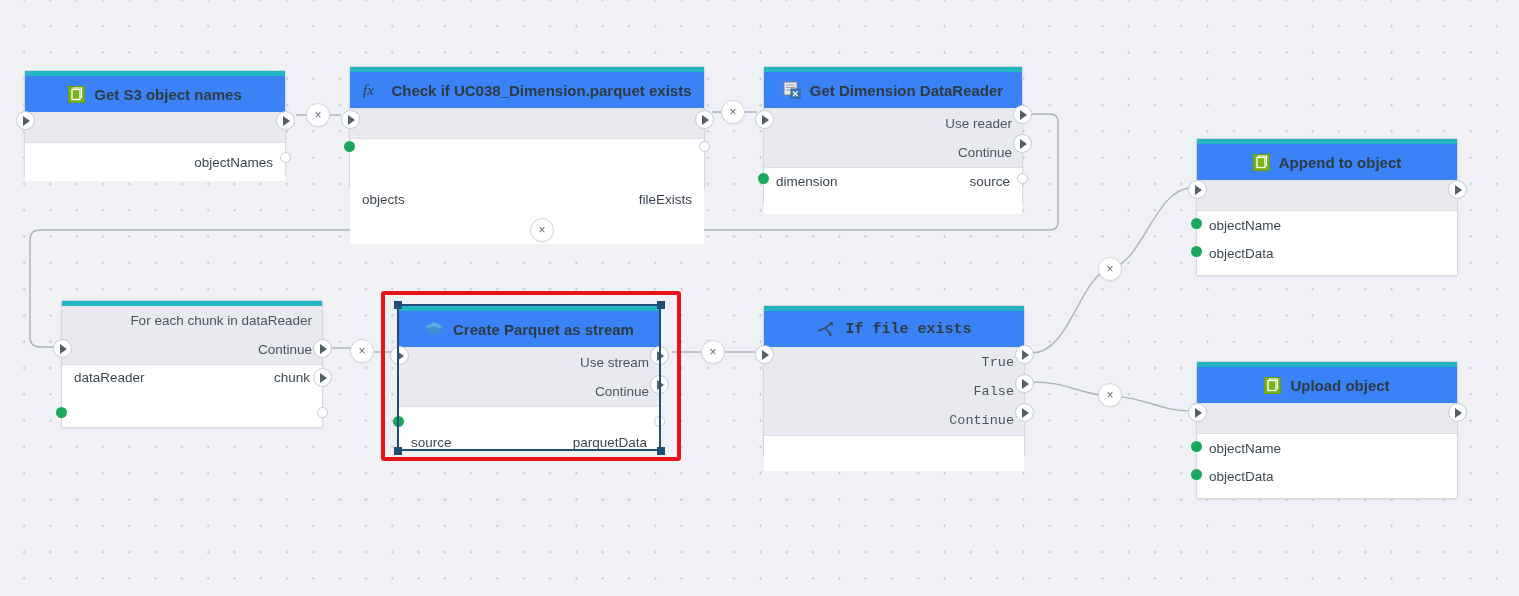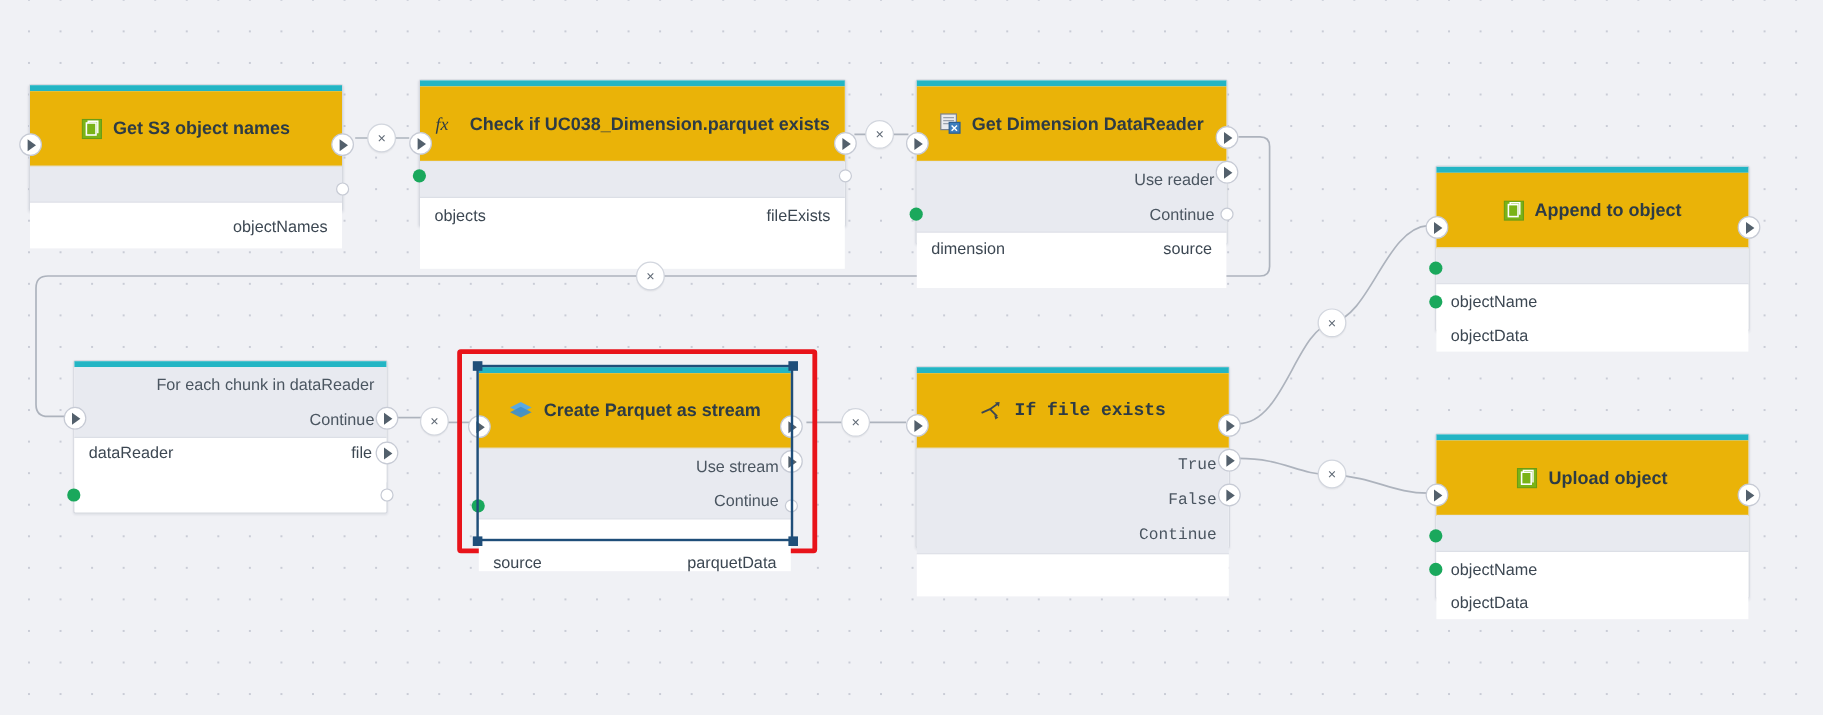--- a/index.html
+++ b/index.html
@@ -35,24 +35,24 @@
   .node-topbar {
     height: 5px;
     background: #23b5c4;
     margin: 0;
   }
   .node-title {
     display: flex;
     align-items: center;
     justify-content: center;
     height: 30px;
-    background: #eab308;
+    background: #3b82f6;
     border-bottom: 1px solid #e3e6ec;
     gap: 9px;
-    padding: 16px 8px;
+    padding: 3px 8px;
   }
   .node-title .title-text {
     font-size: 15px;
     color: #2d3b45;
     font-weight: bold;
     white-space: nowrap;
   }
   .node-flow {
     background: #e8eaf0;
     border-bottom: 1px solid #dcdfe6;
@@ -216,21 +216,21 @@
         <svg width="20" height="18" viewBox="0 0 20 18">
           <text x="1" y="14" font-family="Liberation Serif, serif" font-style="italic" font-size="15" fill="#2d3b45">fx</text>
         </svg>
       </span>
       <span class="title-text">Check if UC038_Dimension.parquet exists</span>
     </div>
     <div class="node-flow">
       <div class="flow-row"></div>
     </div>
     <div class="node-data">
-      <div class="data-row" style="height:52px; align-items:flex-start; padding-top:7px;">
+      <div class="data-row" style="height:52px; align-items:flex-start; padding-top:7px;margin-top:46px;">
         <span class="left-label">objects</span>
         <span class="right-label">fileExists</span>
       </div>
     </div>
     <span class="port-arrow" style="left:-9px; top:43px;"></span>
     <span class="port-arrow" style="right:-10px; top:43px;"></span>
     <span class="port-dot-green" style="left:-6px; top:74px;"></span>
     <span class="port-dot-open" style="right:-6px; top:74px;"></span>
   </div>
 
@@ -295,21 +295,21 @@
 
   <div class="node" style="left:61px; top:300px; width:262px; height:128px;">
     <div class="node-topbar"></div>
     <div class="node-flow">
       <div class="flow-row">For each chunk in dataReader</div>
       <div class="flow-row">Continue</div>
     </div>
     <div class="node-data">
       <div class="data-row" style="height:32px; align-items:flex-start; padding-top:5px;">
         <span class="left-label">dataReader</span>
-        <span class="right-label">file</span>
+        <span class="right-label">chunk</span>
       </div>
     </div>
     <span class="port-arrow" style="left:-9px; top:38px;"></span>
     <span class="port-arrow" style="right:-10px; top:38px;"></span>
     <span class="port-arrow" style="right:-10px; top:67px;"></span>
     <span class="port-dot-green" style="left:-6px; top:106px;"></span>
     <span class="port-dot-open" style="right:-6px; top:106px;"></span>
   </div>
 
   <div class="sel-outline" style="left:381px; top:291px; width:300px; height:170px;"></div>

